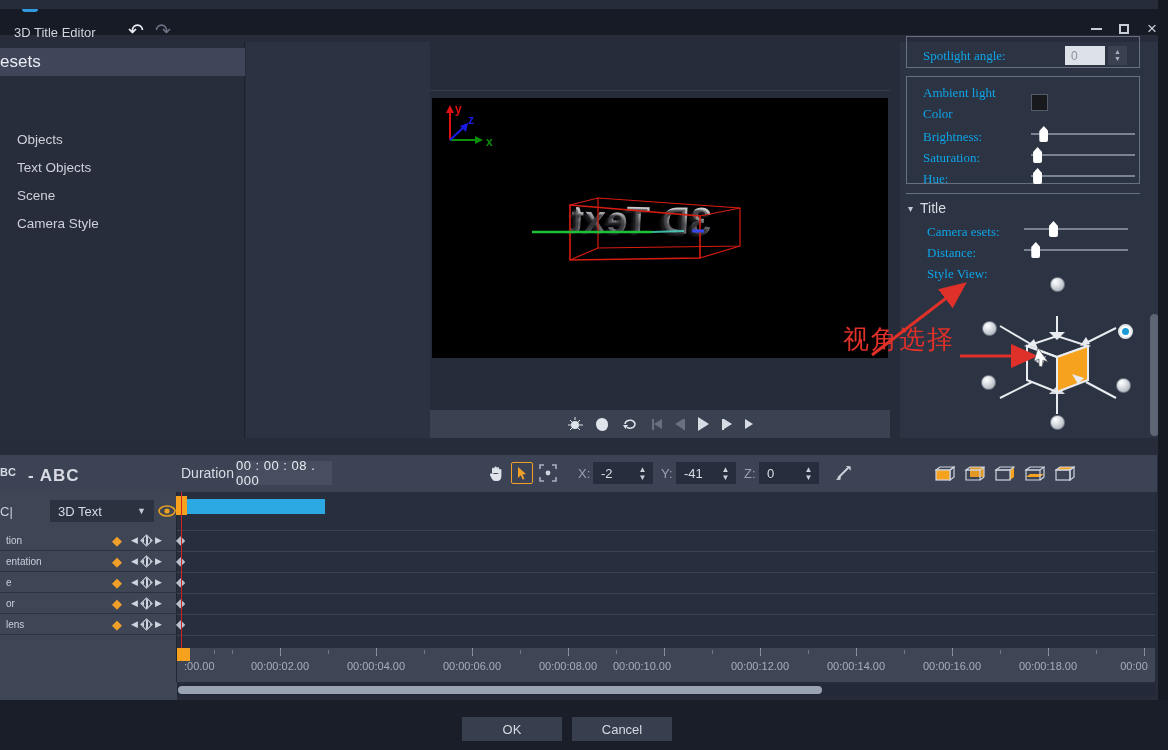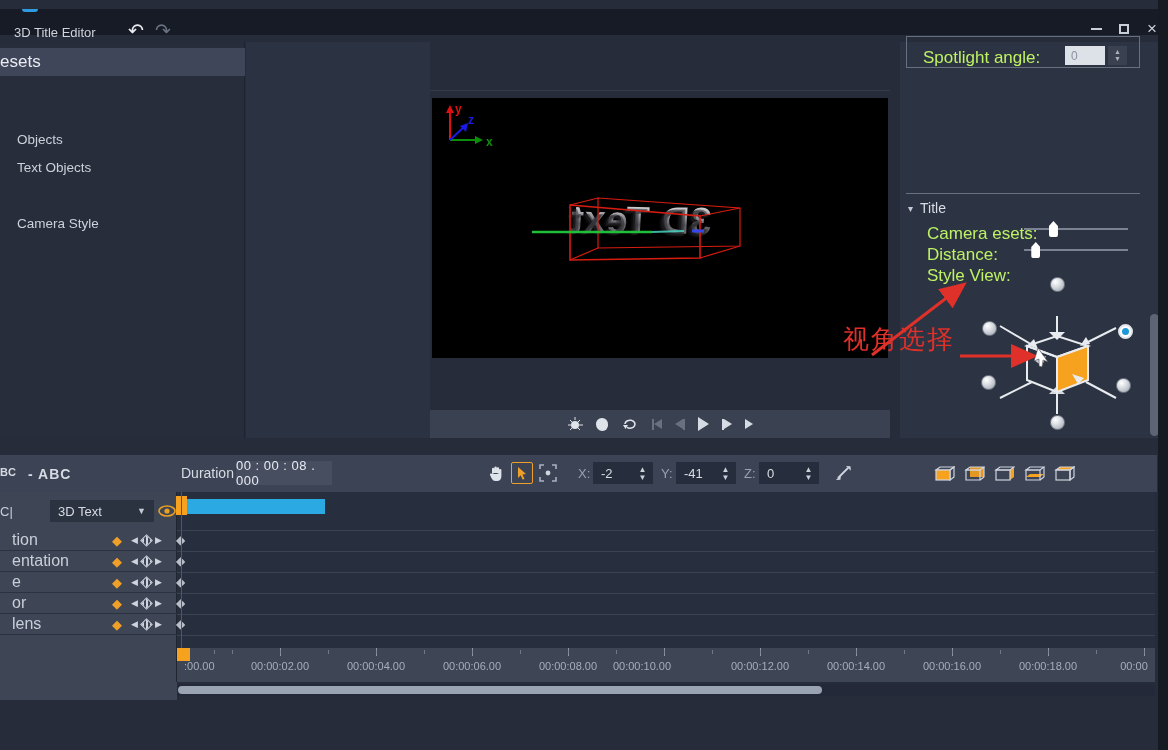--- a/index.html
+++ b/index.html
@@ -46,21 +46,21 @@
   .tri-r.small { border-top-width:5px; border-bottom-width:5px; border-left-width:8px; }
   .tri-l { width:0; height:0; border-top:5px solid transparent; border-bottom:5px solid transparent; border-right:8px solid currentColor; }
   .vbar { width:2px; height:11px; background:currentColor; }
   .sphere-ic { width:12px; height:13px; background:#dfe3ea; border-radius:50% 50% 46% 54%; }
 
   
   .rpanel { left:900px; top:42px; width:258px; height:396px; background:#2c3342; }
   .group { position:absolute; border:1px solid #67707f; }
   .g-spot { left:6px; top:-6px; width:234px; height:32px; }
   .g-amb  { left:6px; top:34px; width:234px; height:108px; }
-  .rp-label { color:#bef264; font-size:17px; }
+  .rp-label { color:#0ea5e9; font-size:13px;font-family:Liberation Serif, serif; }
   .spot-input { position:absolute; left:158px; top:9px; width:40px; height:19px; background:#dde1e8; border:0; color:#8b93a0; font-size:12px; padding-left:6px; }
   .spinner { position:absolute; width:19px; height:19px; background:#3a4150; display:flex; flex-direction:column; align-items:center; justify-content:center; gap:1px; cursor:pointer; }
   .spinner span { font-size:7px; color:#a9afbb; line-height:6px; }
   .color-swatch { position:absolute; left:124px; top:17px; width:17px; height:17px; background:#17191d; border:1px solid #555c69; cursor:pointer; }
   .slider { position:absolute; width:104px; height:16px; cursor:pointer; }
   .slider .track { position:absolute; left:0; right:0; top:7px; height:2px; background:#7b8393; }
   .slider .thumb { position:absolute; top:0; width:9px; height:16px; background:#fff; border-radius:2px;
                    clip-path:polygon(50% 0, 100% 32%, 100% 100%, 0 100%, 0 32%); }
   .cam-head { left:8px; top:158px; color:#d7dbe3; font-size:14px; display:flex; gap:7px; align-items:center; cursor:pointer; }
   .cam-head .tri { font-size:10px; color:#c5cad4; }
@@ -76,41 +76,41 @@
 
   
   .anno-text { left:843px; top:322px; font-size:26px; color:#e0302a; font-family:"DejaVu Serif", serif; letter-spacing:2px; }
 
   
   .redge { left:1158px; top:0px; width:10px; height:750px; background:#151a23; }
 
   
   .tl-toolbar { left:0; top:455px; width:1157px; height:37px; background:#3c4354; }
   .abc-frag { left:0px; top:11px; color:#d7dbe3; font-size:11px; font-weight:bold; }
-  .abc2 { left:28px; top:11px; color:#d7dbe3; font-size:14px; font-weight:bold; letter-spacing:1px; cursor:pointer; }
+  .abc2 { left:28px; top:11px; color:#d7dbe3; font-size:17px; font-weight:bold; letter-spacing:1px; cursor:pointer; }
   .dur-label { left:181px; top:10px; color:#d7dbe3; font-size:14px; }
   .dur-value { left:236px; top:6px; width:96px; height:24px; background:#474e60; color:#e8ebf0; font-size:13px;
                display:flex; align-items:center; justify-content:center; letter-spacing:0.5px; }
   .tool-ic { position:absolute; top:7px; width:22px; height:22px; display:flex; align-items:center; justify-content:center; cursor:pointer; }
   .xyz-label { position:absolute; top:11px; color:#99a1b1; font-size:13px; }
   .xyz-input { position:absolute; top:7px; width:44px; height:22px; background:#262d3c; border:0; color:#d9dde4; font-size:13px; padding-left:8px; }
   .xyz-spin { position:absolute; top:7px; width:21px; height:22px; background:#262d3c; margin-left:2px;
               display:flex; flex-direction:column; align-items:center; justify-content:center; gap:1px; cursor:pointer; }
   .xyz-spin span { font-size:8px; color:#ccd1da; line-height:7px; }
 
   
   .tl-left { left:0; top:492px; width:177px; height:190px; background:#3e4555; border-right:1px solid #20252f; }
   .lyr-frag { left:0; top:12px; color:#c9cfd9; font-size:13px; }
   .lyr-select { left:50px; top:8px; width:104px; height:22px; background:#2b3240; color:#d5d9e1; font-size:13px;
                 display:flex; align-items:center; padding:0 8px; justify-content:space-between; cursor:pointer; }
   .lyr-select .dd { font-size:9px; color:#c5cad4; }
   .eye-wrap { left:158px; top:10px; width:18px; height:18px; cursor:pointer; }
   .trk-row { position:absolute; left:0; width:177px; height:21px; border-bottom:1px solid #2b3242;
              display:flex; align-items:center; }
-  .trk-label { color:#c9cfd9; font-size:16px; padding-left:12px; flex:0 0 103px; overflow:hidden; white-space:nowrap; }
+  .trk-label { color:#c9cfd9; font-size:10px; padding-left:6px; flex:0 0 103px; overflow:hidden; white-space:nowrap; }
   .kf-diamond { color:#f0a028; font-size:13px; flex:0 0 28px; text-align:center; }
   .kf-nav { display:flex; align-items:center; gap:4px; color:#cfd4de; font-size:9px; }
   .stripe-d { width:9px; height:9px; transform:rotate(45deg);
               background:repeating-linear-gradient(45deg,#cfd4de 0 2px, transparent 2px 4px); border:1px solid #cfd4de; }
 
   .tl-tracks { left:177px; top:492px; width:978px; height:156px; background:#272e3d; }
   .trow { position:absolute; left:0; width:978px; height:21px; border-top:1px solid #3a4253; }
   .toprow { position:absolute; left:0; top:0; width:978px; height:38px; background:#272e3d; }
   .clipbar { position:absolute; left:9px; top:7px; width:139px; height:15px; background:#2aa9e2; cursor:pointer; }
   .clipmark { position:absolute; left:-1px; top:4px; width:11px; height:19px; background:#f6a21f; cursor:pointer; }
@@ -154,20 +154,21 @@
     <div class="abs win-btn btn-max">
         <div class="max-glyph"></div>
       </div>
     <div class="abs win-btn btn-close">×</div>
   </div>
 
   <div class="abs sidebar">
     <div class="abs sb-header">esets</div>
     <div class="abs sb-item" style="top:84px">Objects</div>
     <div class="abs sb-item" style="top:112px">Text Objects</div>
+    <div class="abs sb-item" style="top:140px">Scene</div>
     <div class="abs sb-item" style="top:168px">Camera Style</div>
   </div>
 
   <div class="abs col2"></div>
 
   <div class="abs prevcol">
     <div class="abs prevcol-topline"></div>
 
     <div class="abs viewport">
 
@@ -249,20 +250,40 @@
 
     <div class="group g-spot">
       <div class="abs rp-label" style="left:16px; top:11px">Spotlight angle:</div>
       <input class="spot-input" readonly="" value="0" style="">
       <div class="spinner" style="left:201px; top:9px">
         <span>▲</span>
           <span>▼</span>
       </div>
     </div>
 
+    <div class="group g-amb">
+      <div class="abs rp-label" style="left:16px; top:8px">Ambient light</div>
+      <div class="abs rp-label" style="left:16px; top:29px">Color</div>
+      <div class="color-swatch"></div>
+      <div class="abs rp-label" style="left:16px; top:52px">Brightness:</div>
+      <div class="slider" style="left:124px; top:49px">
+        <div class="track"></div>
+          <div class="thumb" style="left:8%"></div>
+      </div>
+      <div class="abs rp-label" style="left:16px; top:73px">Saturation:</div>
+      <div class="slider" style="left:124px; top:70px">
+        <div class="track"></div>
+          <div class="thumb" style="left:2%"></div>
+      </div>
+      <div class="abs rp-label" style="left:16px; top:94px">Hue:</div>
+      <div class="slider" style="left:124px; top:91px">
+        <div class="track"></div>
+          <div class="thumb" style="left:2%"></div>
+      </div>
+    </div>
 
     <div class="abs" style="left:6px; top:151px; width:234px; height:1px; background:#67707f"></div>
 
     <div class="abs cam-head">
       <span class="tri">▾</span>
       <span>Title</span>
     </div>
     <div class="abs rp-label" style="left:27px; top:182px">Camera esets:</div>
     <div class="slider" style="left:124px; top:179px">
       <div class="track"></div>
@@ -529,14 +550,18 @@
     <span class="rlabel" style="left:871px">00:00:18.00</span>
     <span class="rlabel" style="left:957px">00:00</span>
     <div class="ruler-mark"></div>
   </div>
   <div class="abs tl-belowleft"></div>
 
   <div class="abs hscroll-track">
     <div class="hscroll-thumb"></div>
   </div>
 
+  <div class="abs footer">
+    <div class="fbtn btn-ok">OK</div>
+    <div class="fbtn btn-cancel">Cancel</div>
+  </div>
 
 </div>
 
 </body></html>

